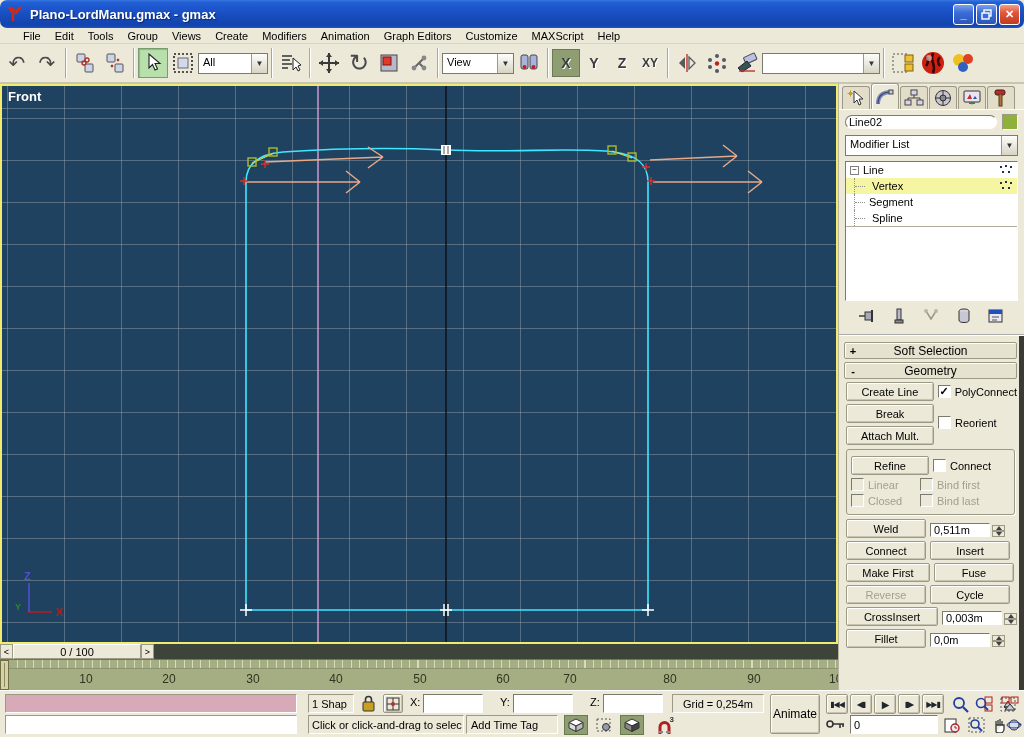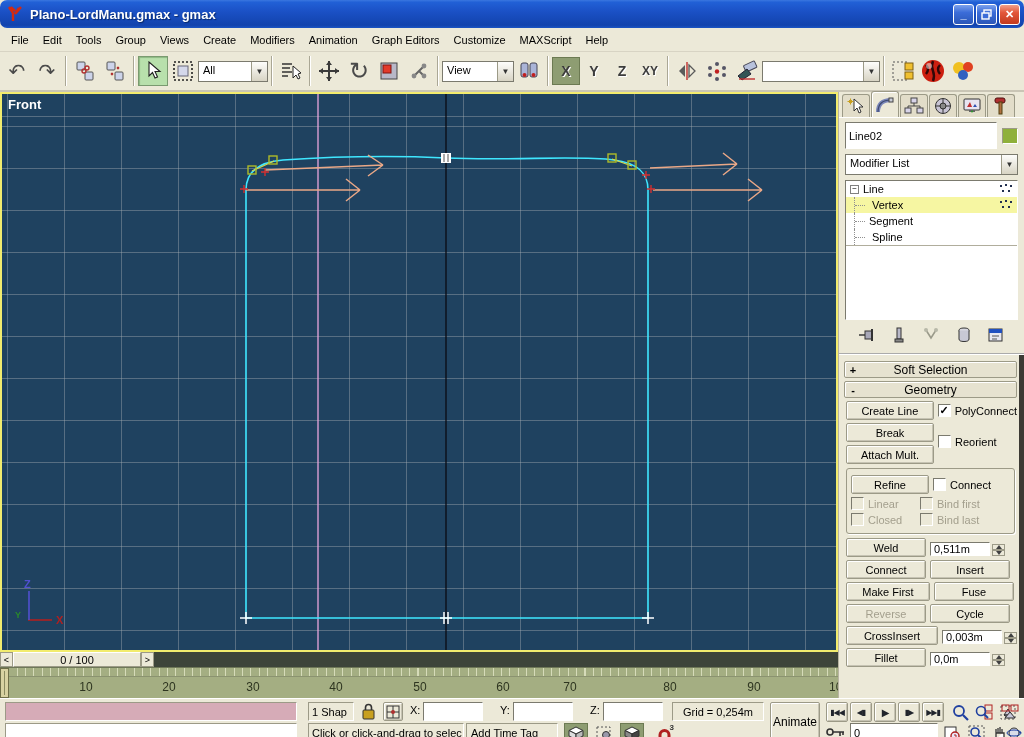--- a/index.html
+++ b/index.html
@@ -9,21 +9,21 @@
   .btn.dis { color:#a39f8d; }
   .field { background:#fff; border:1px solid; border-color:#7b7a6e #fff #fff #7b7a6e; font-size:11px; padding:0 3px; display:flex; align-items:center; overflow:hidden; white-space:nowrap; }
 
   
   #titlebar { height:28px; background:linear-gradient(180deg,#3a77e0 0%,#2160d6 8%,#1b51c6 40%,#1243ad 90%,#1c55c4 100%); display:flex; align-items:center; padding:0 4px 0 6px;border-radius:7px; }
   #titlebar .ttl { color:#fff; font-weight:bold; font-size:13px; flex:1; margin-left:6px; text-shadow:1px 1px 1px #0a2a6a; }
   .winbtn { width:21px; height:21px; margin-left:2px; border-radius:3px; border:1px solid #fff; display:flex; align-items:center; justify-content:center; color:#fff; font-weight:bold; font-size:11px; background:linear-gradient(180deg,#7ba1ec,#3b6cd8 40%,#2b57b8); }
   .winbtn.close { background:linear-gradient(180deg,#f0a08a,#e3573a 40%,#c23a1e); }
 
   
-  #menubar { height:24px; display:flex; align-items:center; padding-left:4px; background:#ece9d8; border-bottom:1px solid #d8d4c4; }
+  #menubar { height:16px; display:flex; align-items:center; padding-left:16px; background:#ece9d8; border-bottom:1px solid #d8d4c4; }
   #menubar .mi { padding:1px 7px; cursor:default; }
 
   
   #toolbar { height:40px; display:flex; align-items:center; padding:0 2px; background:#ece9d8; border-bottom:2px solid #c9c5b5; }
   .sep { width:2px; height:30px; margin:0 3px; border-left:1px solid #aaa795; border-right:1px solid #fff; }
   .tbi { width:30px; height:30px; display:flex; align-items:center; justify-content:center; color:#4a4a4a; position:relative; }
   .tbi.on { background:#b8e0ac; border:1px solid #7a9a70; box-shadow:inset 1px 1px 1px #8cb882; }
   .tbi.onx { background:#8e9d72; border:1px solid #6c7a52; }
   .tbi .glyph { font-size:20px; line-height:1; }
   .axisbtn { width:28px; height:28px; display:flex; align-items:center; justify-content:center; font-weight:bold; font-size:14px; color:#3c3c3c; text-shadow:1px 1px 0 #fff; }
@@ -52,21 +52,21 @@
   #trackbar .tick-label { position:absolute; top:12px; transform:translateX(-50%); color:#2e3520; font-size:12px; }
   #tbhandle { position:absolute; left:0px; top:0; width:9px; height:30px; background:#d8d2a2; border:1px solid #6e6e48; }
   #tbhandle::after { content:""; position:absolute; left:3px; top:2px; bottom:2px; width:1px; background:#8a8a60; }
 
   
   #panel { width:186px; background:#ece9d8; border-left:1px solid #b8b4a2; display:flex; flex-direction:column; position:relative; }
   #tabs { height:26px; display:flex; align-items:flex-end; padding-left:3px; border-bottom:1px solid #fff; }
   .tab { width:28px; height:23px; display:flex; align-items:center; justify-content:center; border:1px solid #9c9a87; border-bottom:none; border-radius:3px 3px 0 0; background:#e2ddc9; margin-right:1px; }
   .tab.active { background:#ece9d8; height:26px; box-shadow:inset 1px 1px 0 #fff; }
   #namerow { display:flex; align-items:center; padding:4px 6px 2px 6px; gap:5px; }
-  #namefield { flex:1; height:27px; }
+  #namefield { flex:1; height:14px;border-radius:8px; }
   #colorswatch { width:16px; height:16px; background:#8fb03a; border:1px solid; border-color:#9c9a87 #fff #fff #9c9a87; }
   #modlistrow { padding:3px 6px; }
   #stackbox { margin:2px 6px 0 6px; height:140px; background:#fff; border:1px solid; border-color:#7b7a6e #fff #fff #7b7a6e; overflow:hidden; }
   .stackrow { height:16px; display:flex; align-items:center; padding-left:4px; position:relative; }
   .stackrow.sel { background:#f6f6a2; }
   .expbox { width:9px; height:9px; border:1px solid #808080; background:#fff; display:flex; align-items:center; justify-content:center; font-size:8px; line-height:1; margin-right:4px; }
   .treelink { width:14px; height:16px; margin-left:4px; border-left:1px dotted #909090; position:relative; }
   .treelink::after { content:""; position:absolute; left:0; top:8px; width:10px; border-top:1px dotted #909090; }
   .subicon { position:absolute; right:4px; top:3px; }
   .stacksep { border-top:1px solid #b0ad9c; }

